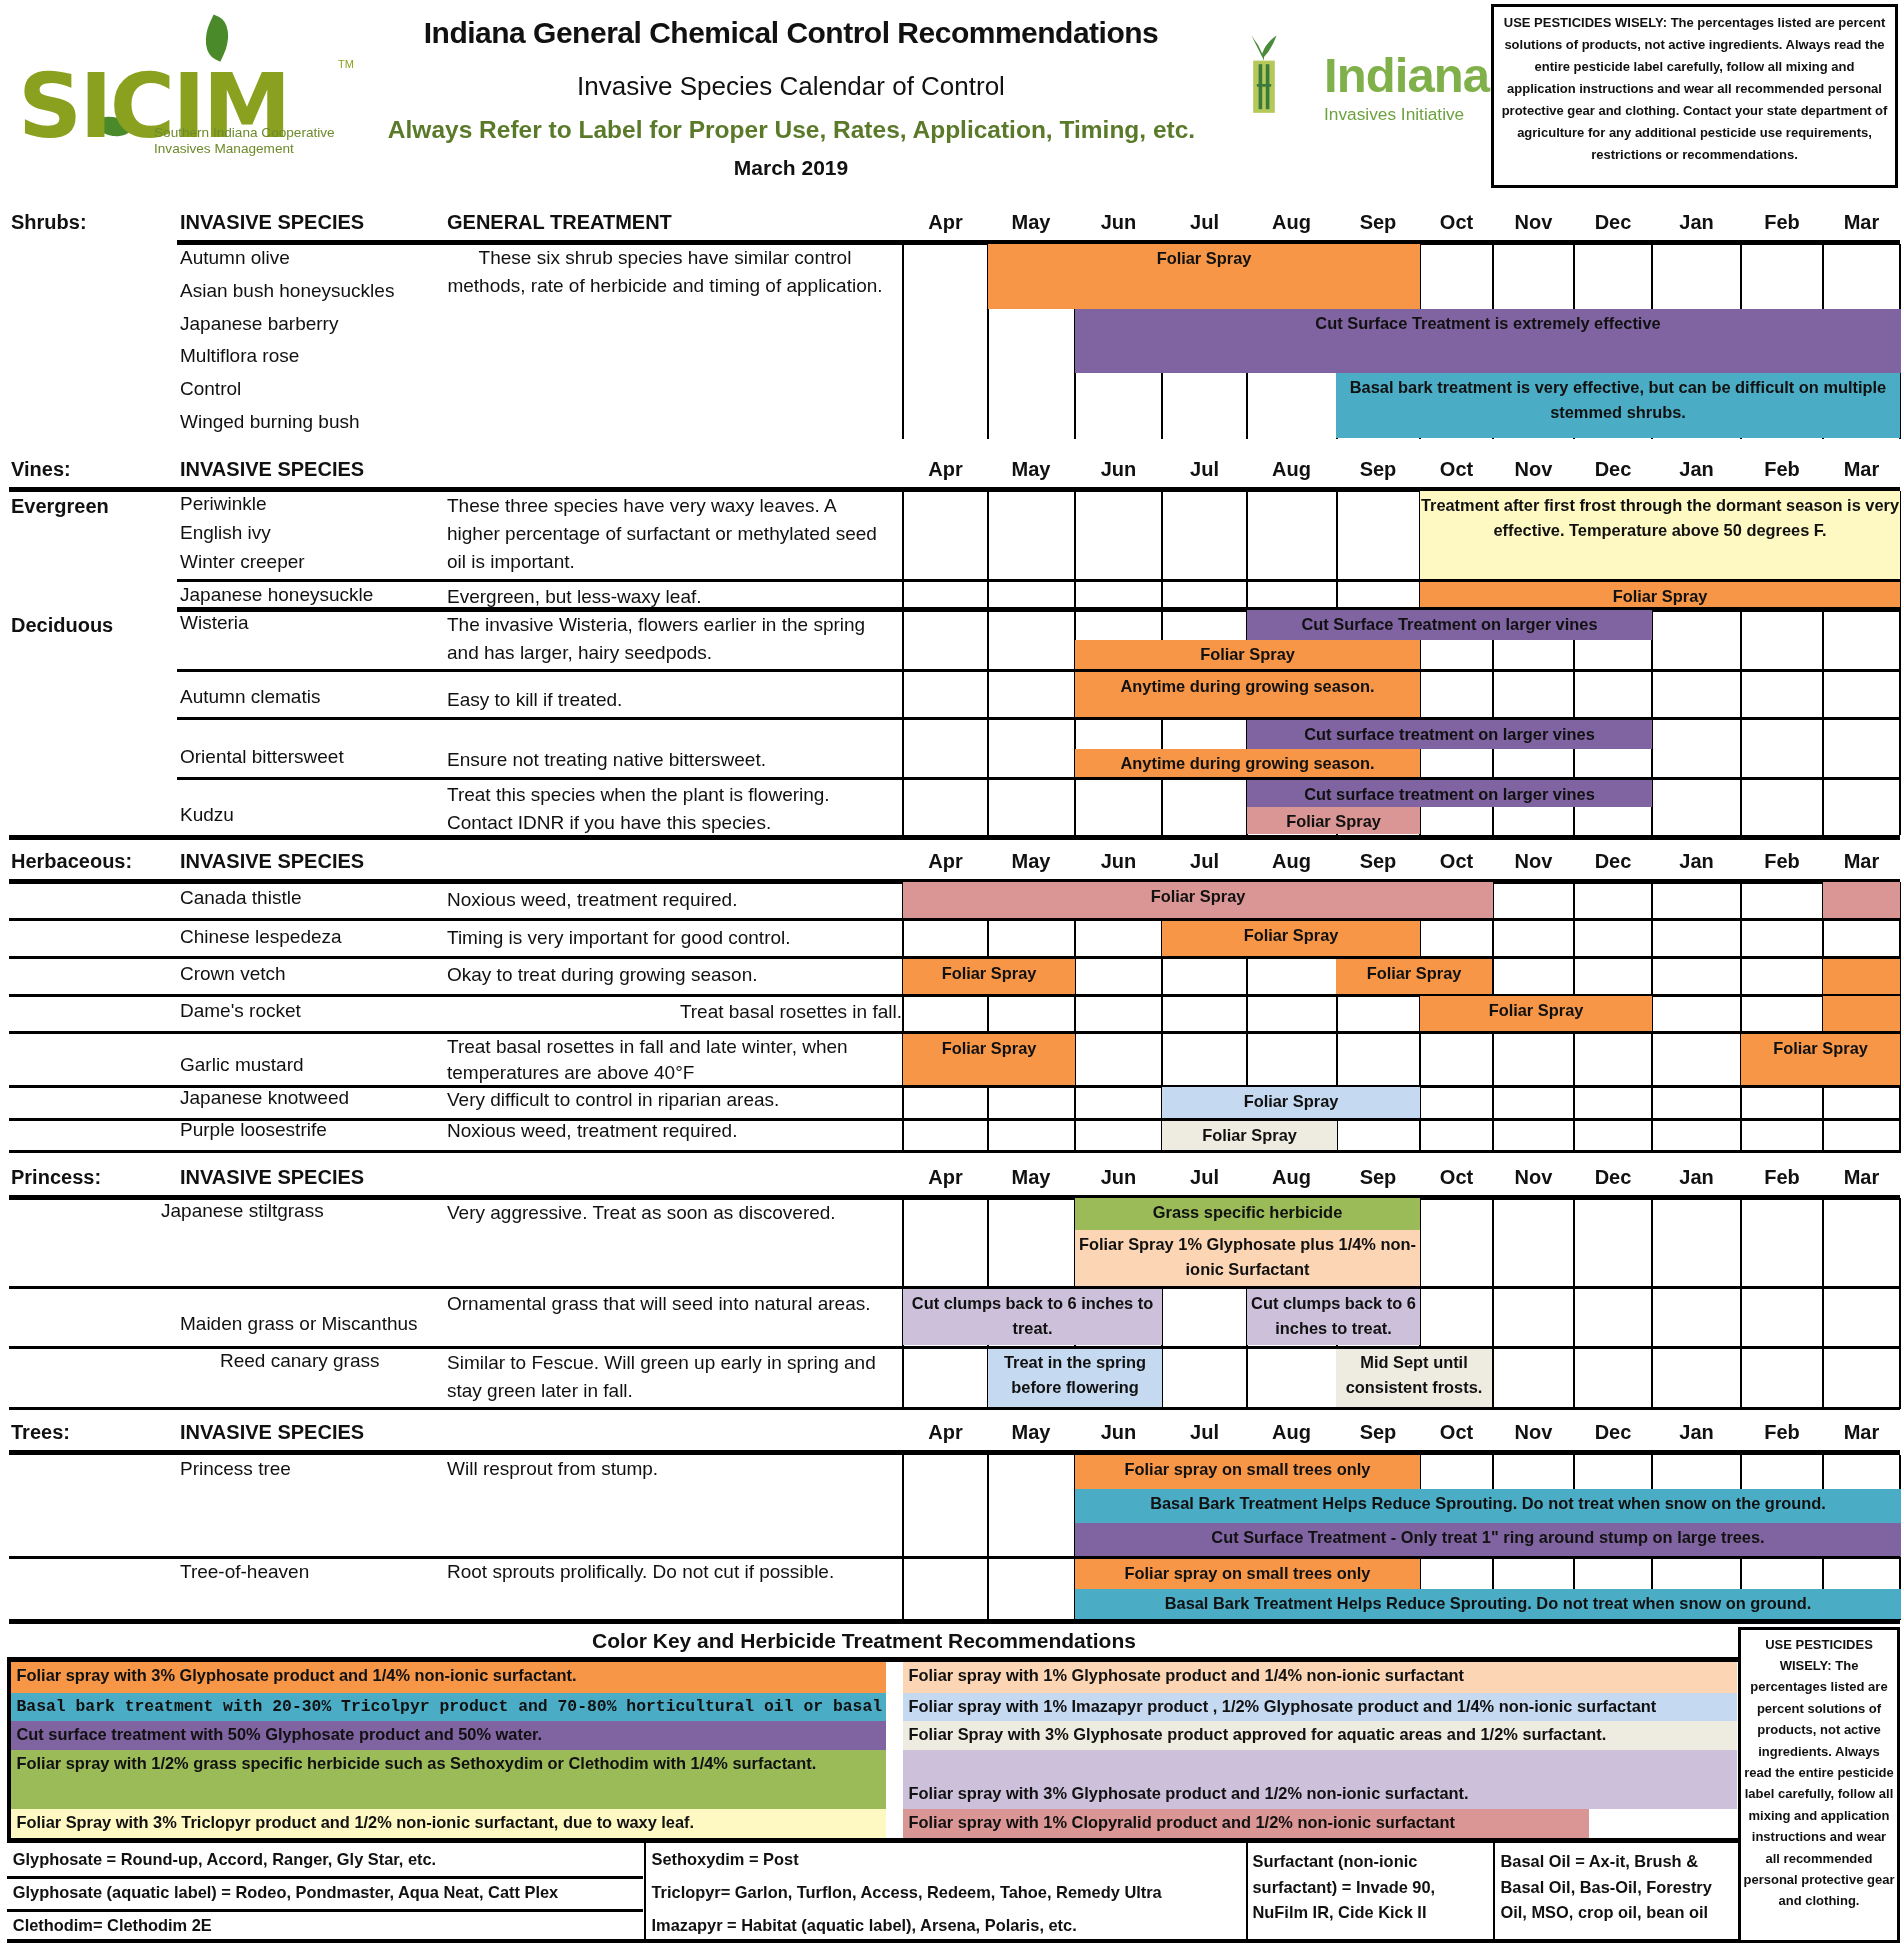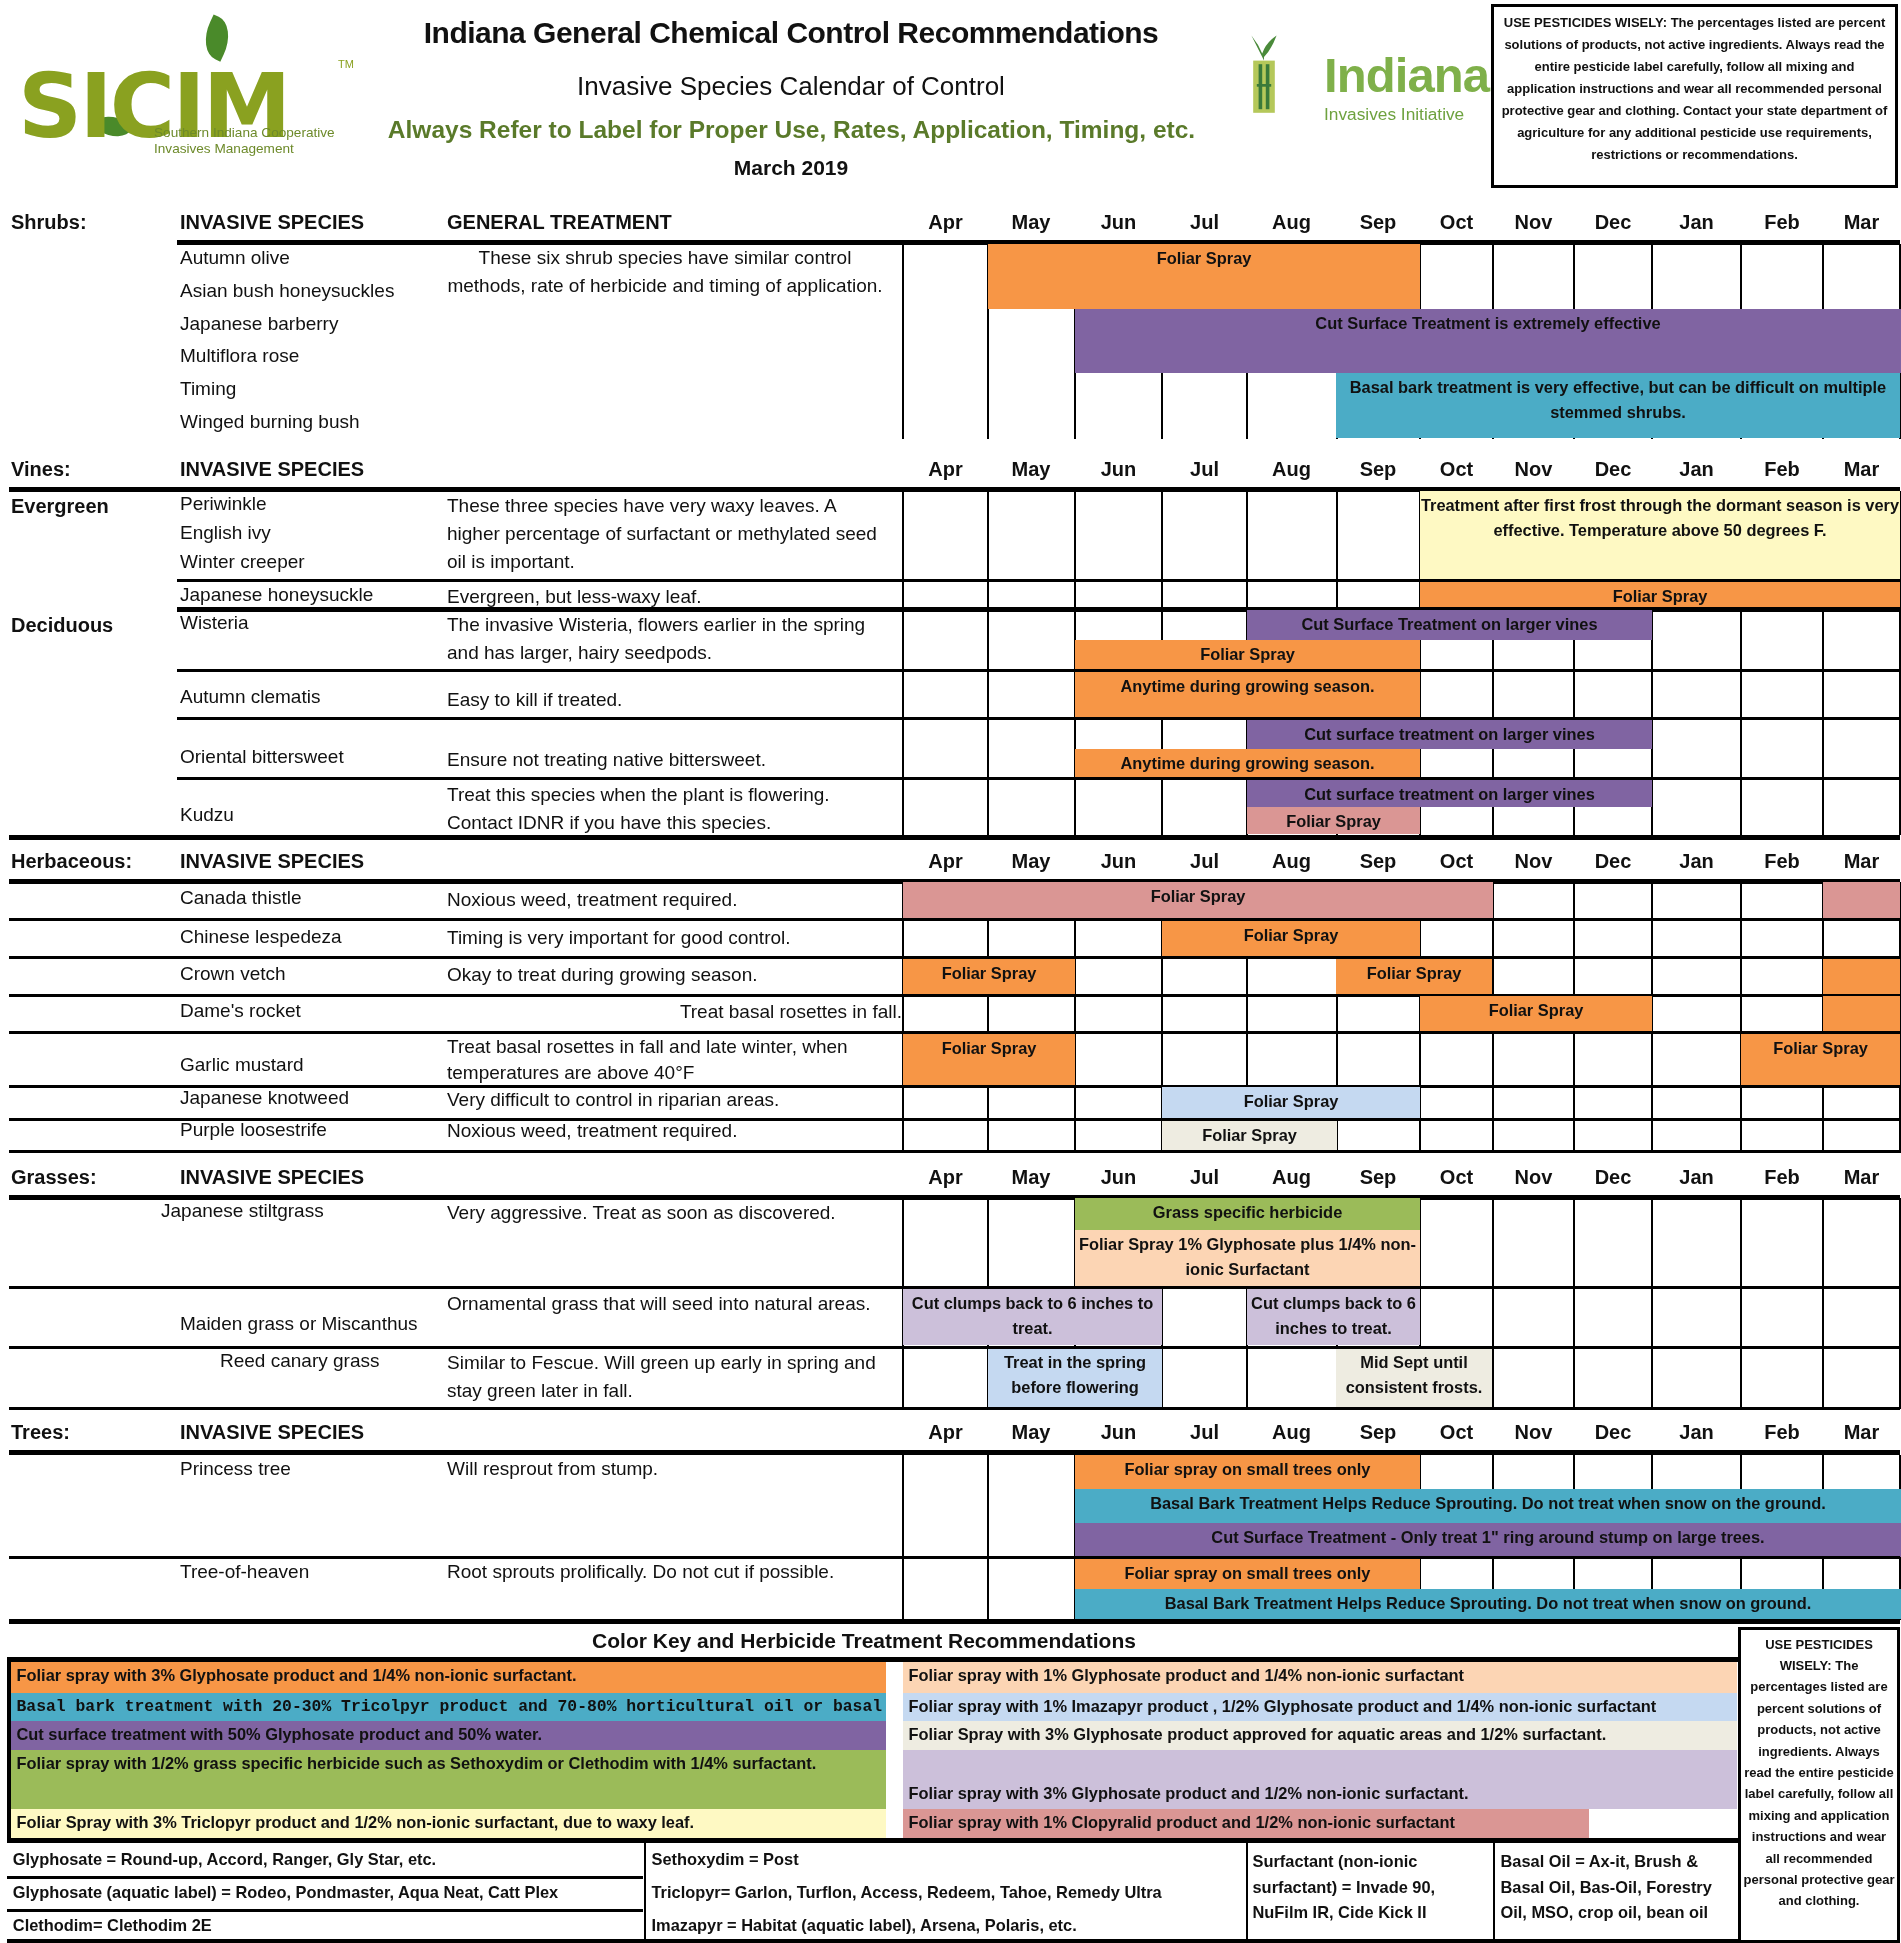--- a/index.html
+++ b/index.html
@@ -112,21 +112,21 @@
     <div class="vline" style="position: absolute; left: 1740px; top: 244px; height: 195px;"></div>
     <div class="vline" style="position: absolute; left: 1822px; top: 244px; height: 195px;"></div>
     <div class="vline" style="position: absolute; left: 1899px; top: 244px; height: 195px;"></div>
     <div class="bar c-orange" style="position: absolute; left: 988px; top: 244px; width: 432px; height: 65px;">Foliar Spray</div>
     <div class="bar c-purple" style="position: absolute; left: 1075px; top: 309px; width: 826px; height: 64px;">Cut Surface Treatment is extremely effective</div>
     <div class="bar c-blue" style="position: absolute; left: 1336px; top: 373px; width: 564px; height: 65px;">Basal bark treatment is very effective, but can be difficult on multiple stemmed shrubs.</div>
     <div class="species" style="position: absolute; left: 180px; top: 247px;">Autumn olive</div>
     <div class="species" style="position: absolute; left: 180px; top: 280px;">Asian bush honeysuckles</div>
     <div class="species" style="position: absolute; left: 180px; top: 313px;">Japanese barberry</div>
     <div class="species" style="position: absolute; left: 180px; top: 345px;">Multiflora rose</div>
-    <div class="species" style="position: absolute; left: 180px; top: 378px;">Timing</div>
+    <div class="species" style="position: absolute; left: 180px; top: 378px;">Control</div>
     <div class="species" style="position: absolute; left: 180px; top: 411px;">Winged burning bush</div>
     <div class="treat" style="position: absolute; left: 447px; top: 244px; width: 436px; text-align: center;">These six shrub species have similar control methods, rate of herbicide and timing of application.</div>
     <div class="sec-label" style="position: absolute; left: 11px; top: 458px;">Vines:</div>
     <div class="col-head" style="position: absolute; left: 180px; top: 458px;">INVASIVE SPECIES</div>
     <div class="month" style="position: absolute; left: 903px; top: 458px; width: 85px;">Apr</div>
     <div class="month" style="position: absolute; left: 988px; top: 458px; width: 86px;">May</div>
     <div class="month" style="position: absolute; left: 1075px; top: 458px; width: 87px;">Jun</div>
     <div class="month" style="position: absolute; left: 1162px; top: 458px; width: 85px;">Jul</div>
     <div class="month" style="position: absolute; left: 1247px; top: 458px; width: 89px;">Aug</div>
     <div class="month" style="position: absolute; left: 1336px; top: 458px; width: 84px;">Sep</div>
@@ -236,21 +236,21 @@
     <div class="treat" style="position: absolute; left: 447px; top: 1034px; width: 455px; line-height: 25.5px;">Treat basal rosettes in fall and late winter, when temperatures are above 40°F</div>
     <div class="thin" style="position: absolute; left: 9px; top: 1085px; width: 1891px;"></div>
     <div class="bar c-lblue" style="position: absolute; left: 1162px; top: 1087px; width: 258px; height: 31px;">Foliar Spray</div>
     <div class="species" style="position: absolute; left: 180px; top: 1087px;">Japanese knotweed</div>
     <div class="treat" style="position: absolute; left: 447px; top: 1086px; width: 455px;">Very difficult to control in riparian areas.</div>
     <div class="thin" style="position: absolute; left: 9px; top: 1118px; width: 1891px;"></div>
     <div class="bar c-cream" style="position: absolute; left: 1162px; top: 1121px; width: 175px; height: 29px;">Foliar Spray</div>
     <div class="species" style="position: absolute; left: 180px; top: 1119px;">Purple loosestrife</div>
     <div class="treat" style="position: absolute; left: 447px; top: 1117px; width: 455px;">Noxious weed, treatment required.</div>
     <div class="thin" style="position: absolute; left: 9px; top: 1150px; width: 1891px;"></div>
-    <div class="sec-label" style="position: absolute; left: 11px; top: 1166px;">Grasses:</div>
+    <div class="sec-label" style="position: absolute; left: 11px; top: 1166px;">Princess:</div>
     <div class="col-head" style="position: absolute; left: 180px; top: 1166px;">INVASIVE SPECIES</div>
     <div class="month" style="position: absolute; left: 903px; top: 1166px; width: 85px;">Apr</div>
     <div class="month" style="position: absolute; left: 988px; top: 1166px; width: 86px;">May</div>
     <div class="month" style="position: absolute; left: 1075px; top: 1166px; width: 87px;">Jun</div>
     <div class="month" style="position: absolute; left: 1162px; top: 1166px; width: 85px;">Jul</div>
     <div class="month" style="position: absolute; left: 1247px; top: 1166px; width: 89px;">Aug</div>
     <div class="month" style="position: absolute; left: 1336px; top: 1166px; width: 84px;">Sep</div>
     <div class="month" style="position: absolute; left: 1420px; top: 1166px; width: 73px;">Oct</div>
     <div class="month" style="position: absolute; left: 1493px; top: 1166px; width: 81px;">Nov</div>
     <div class="month" style="position: absolute; left: 1574px; top: 1166px; width: 78px;">Dec</div>

